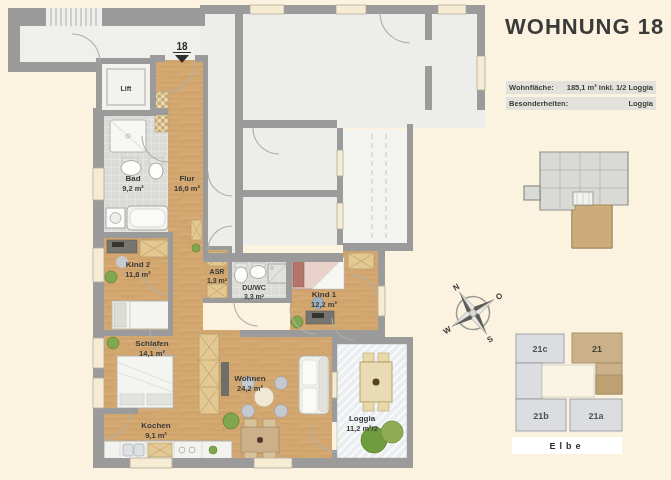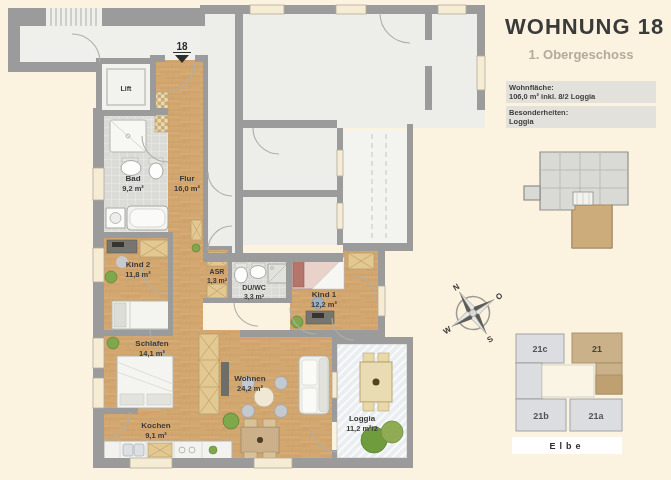--- a/index.html
+++ b/index.html
@@ -4,21 +4,21 @@
 <style>
   html,body{margin:0;padding:0;}
   .page{position:relative;width:671px;height:480px;background:#FBF2DF;overflow:hidden;
         font-family:"Liberation Sans",sans-serif;}
   .plan-svg{position:absolute;left:0;top:0;}
   .panel{position:absolute;left:505px;top:14px;width:152px;text-align:center;}
   .title{font-size:22px;font-weight:700;letter-spacing:1px;color:#3A3A3A;white-space:nowrap;}
   .subtitle{margin-top:7px;font-size:13px;font-weight:700;color:#B5AB9B;}
   .info-table{position:absolute;left:506px;top:81px;width:150px;}
   .info-row{display:flex;justify-content:space-between;background:#E2E1DC;
-            padding:2px 3px;margin-bottom:3px;font-size:7.5px;font-weight:700;color:#3E3E3C;flex-direction:column;}
+            padding:2px 3px;margin-bottom:3px;font-size:7.5px;font-weight:700;color:#3E3E3C;}
   .info-row .lbl{white-space:nowrap;}
   .info-row .val{white-space:nowrap;}
   .abs{position:absolute;}
   svg text{font-family:"Liberation Sans",sans-serif;}
   .room-name{font-size:8px;font-weight:700;fill:#3A3A3A;}
   .room-area{font-size:7.5px;font-weight:700;fill:#3A3A3A;}
   .small-name{font-size:7px;font-weight:700;fill:#3A3A3A;}
 </style>
 </head>
 <body>
@@ -318,27 +318,26 @@
 
     <g>
       <text x="182" y="50" text-anchor="middle" font-size="10" font-weight="700" fill="#2E2E2C">18</text>
       <line x1="173" y1="52.5" x2="191" y2="52.5" stroke="#2E2E2C" stroke-width="1"></line>
       <path d="M175,55 L189,55 L182,63 Z" fill="#2E2E2C"></path>
     </g>
   </svg>
 
   <div class="panel">
     <div class="title">WOHNUNG 18</div>
-    <div class="subtitle">1. Obergeschoss</div>
   </div>
 
   <div class="info-table">
     <div class="info-row">
       <span class="lbl">Wohnfläche:</span>
-      <span class="val">106,0 m² inkl. 8/2 Loggia</span>
+      <span class="val">185,1 m² inkl. 1/2 Loggia</span>
     </div>
     <div class="info-row">
       <span class="lbl">Besonderheiten:</span>
       <span class="val">Loggia</span>
     </div>
   </div>
 
   <svg class="abs" style="left:515px;top:146px;" width="135" height="110" viewBox="0 0 135 110">
     <path d="M25,6 H113 V59 H97 V102 H57 V64 H25 Z" fill="#D9D9D5" stroke="#8F8F8B" stroke-width="1.2"></path>
     <rect x="9" y="40" width="16" height="14" fill="#D9D9D5" stroke="#8F8F8B" stroke-width="1.2"></rect>

